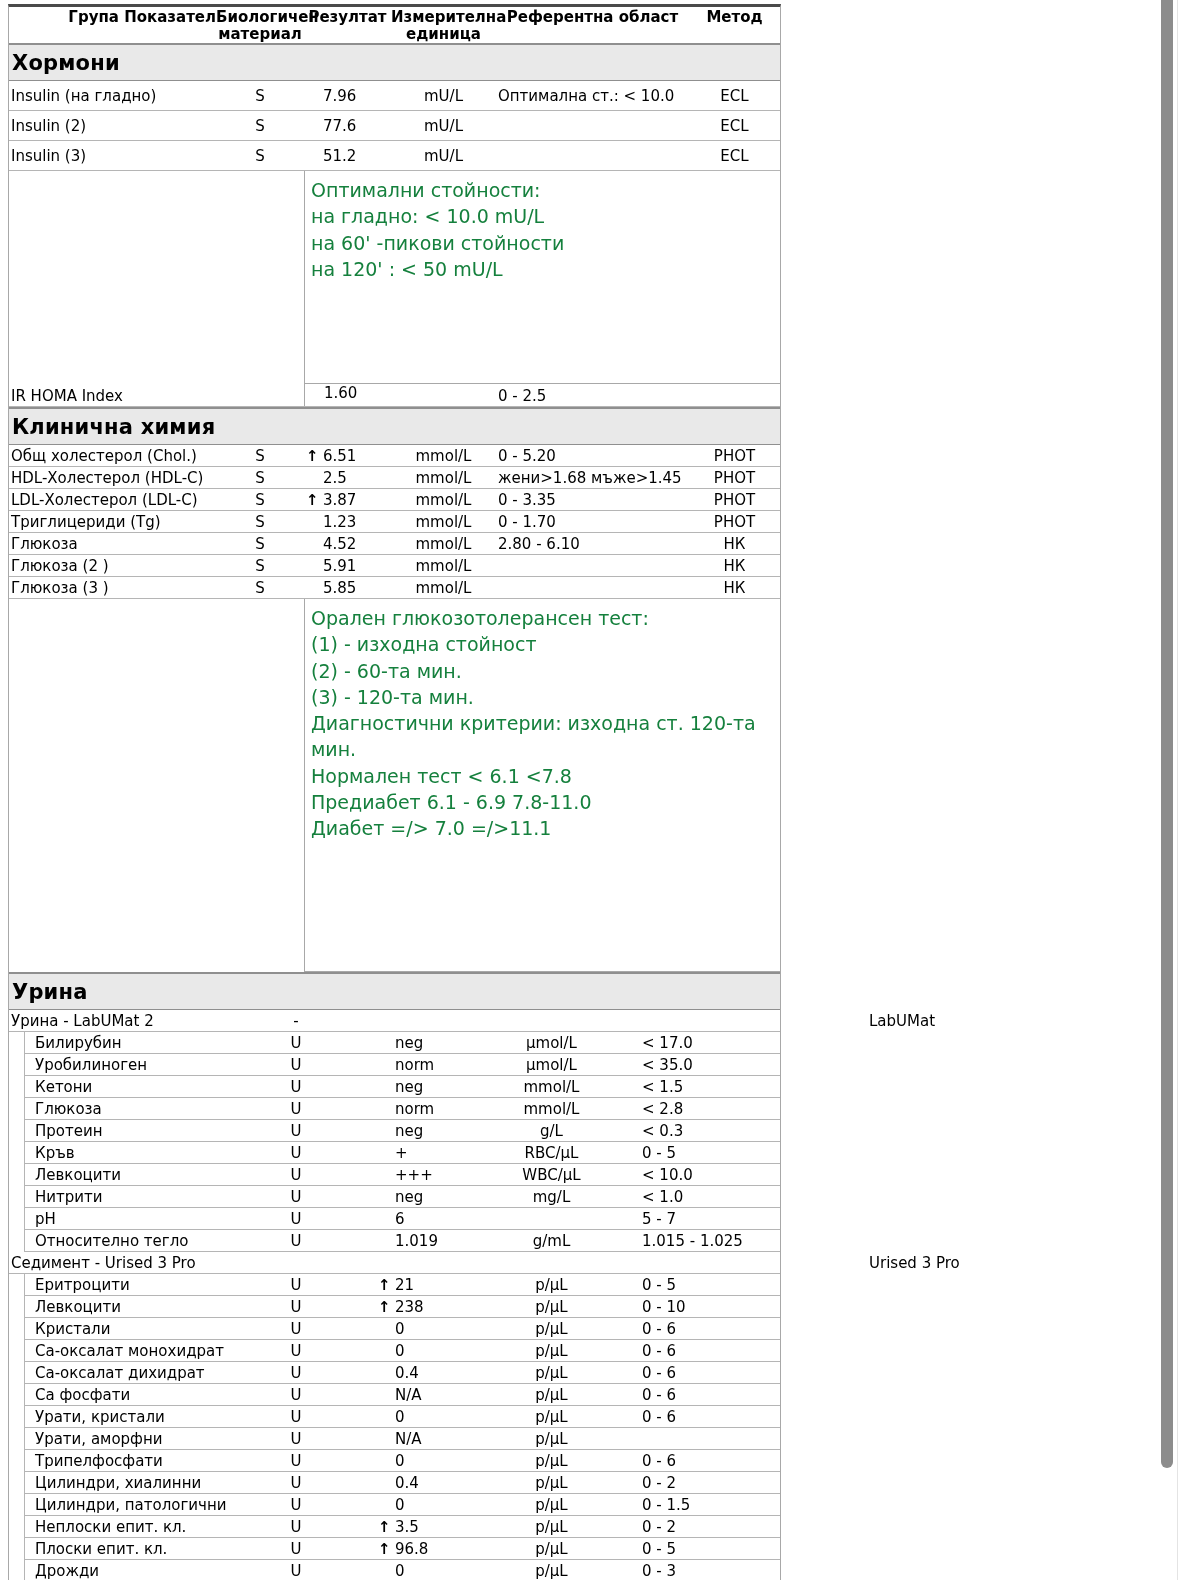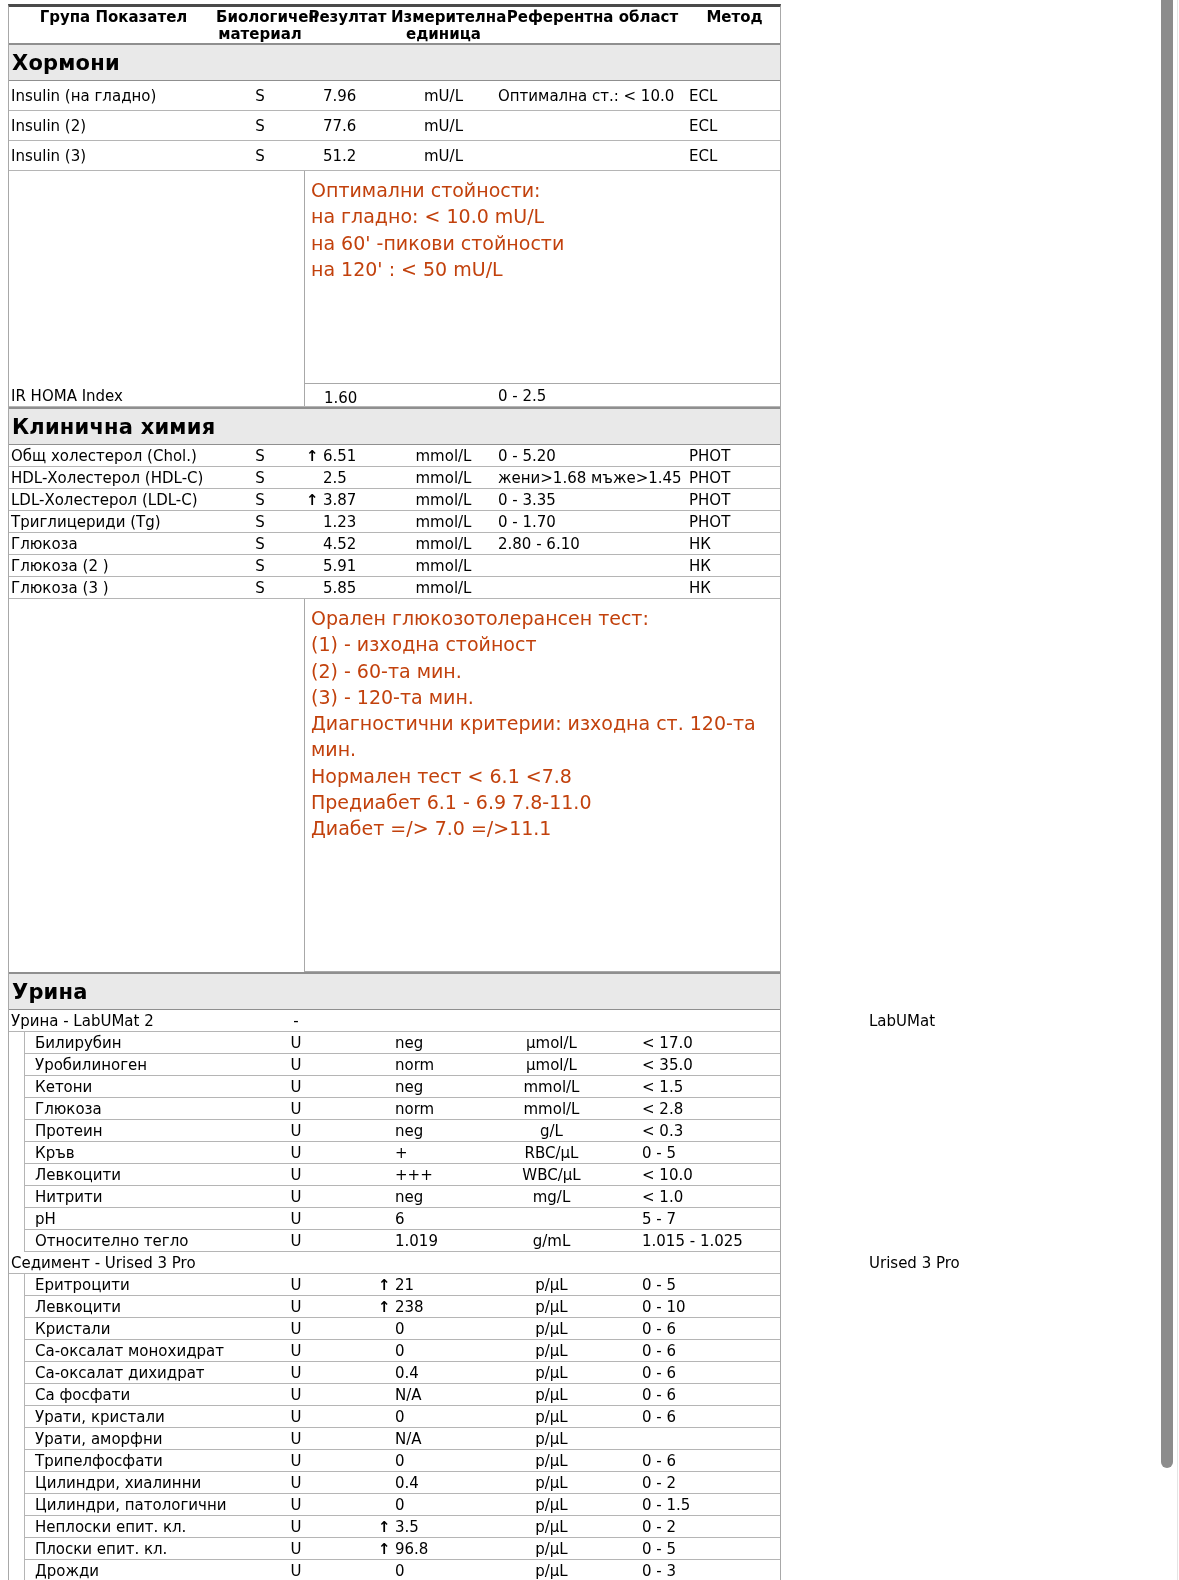--- a/index.html
+++ b/index.html
@@ -12,21 +12,21 @@
     position:absolute;left:8px;top:4px;width:773px;box-sizing:border-box;
     border-left:1px solid #a8a8a8;border-right:1px solid #a8a8a8;border-top:3px solid #4a4a4a;
     background:#fff;
   }
   
   .thead{
     display:grid;grid-template-columns:207px 88px 87px 105px 193px 1fr;
     height:36px;font-size:15px;font-weight:bold;line-height:17px;padding-top:2px;box-sizing:border-box;
   }
   .thead .hc{white-space:nowrap;}
-  .hc.left{padding-left:2px;text-align:center;}
+  .hc.left{padding-left:2px;text-align:right;}
   .hc.center{text-align:center;}
   
   .secbar{
     height:38px;box-sizing:border-box;background:#e9e9e9;
     border-top:2px solid #8f8f8f;border-bottom:1px solid #8f8f8f;
     display:flex;align-items:center;padding-left:3px;
     font-size:21px;font-weight:bold;letter-spacing:0.2px;
   }
   
   .rows{display:block;}
@@ -38,40 +38,40 @@
   .row.sub::after{left:15px;}
   .row.sub::before{content:'';position:absolute;left:15px;top:0;bottom:0;width:1px;background:#b5b5b5;}
   .rows-hormones .row{height:30px;}
   .rows-chem .row{height:22px;}
   .rows-ir .row{height:23px;}
   .rows-urine .row{height:22px;gap:36px;}
   .cell{overflow:visible;}
   .cell.name{padding-left:2px;}
   .row.sub .cell.name{padding-left:26px;}
   .cell.material{text-align:center;}
-  .cell.result{padding-left:2px;display:flex;align-items:flex-end;}
+  .cell.result{padding-left:2px;display:flex;align-items:flex-start;}
   .arrow{
     display:inline-block;width:17px;font-weight:bold;font-size:15px;
     visibility:hidden;flex:0 0 17px;
   }
   .arrow.show{visibility:visible;}
   .cell.unit{text-align:center;}
   .cell.reference{padding-left:2px;}
-  .cell.method{}
+  .cell.method{text-align:center;}
   .row.mr .cell.method{text-align:right;padding-right:1px;}
   .rows-ir .cell.result{border-left:1px solid #a8a8a8;height:100%;box-sizing:border-box;}
   
   .notebox{
     margin-left:295px;box-sizing:border-box;
     border-left:1px solid #a8a8a8;border-bottom:1px solid #a8a8a8;
     padding:6px 10px 0 6px;
   }
   .notebox.n1{height:213px;}
   .notebox.n2{height:373px;}
-  .note-line{font-size:19px;line-height:26.3px;color:#c2410c;}
+  .note-line{font-size:19px;line-height:26.3px;color:#15803d;}
   
   .scroll-track{position:absolute;top:0;right:1px;width:1px;height:1580px;background:#e4e4e4;}
   .scroll-thumb{
     position:absolute;left:1161px;top:0;width:12px;height:1468px;
     background:#8c8c8c;border-radius:0 0 6px 6px;
   }
 </style>
 </head>
 <body>
 

